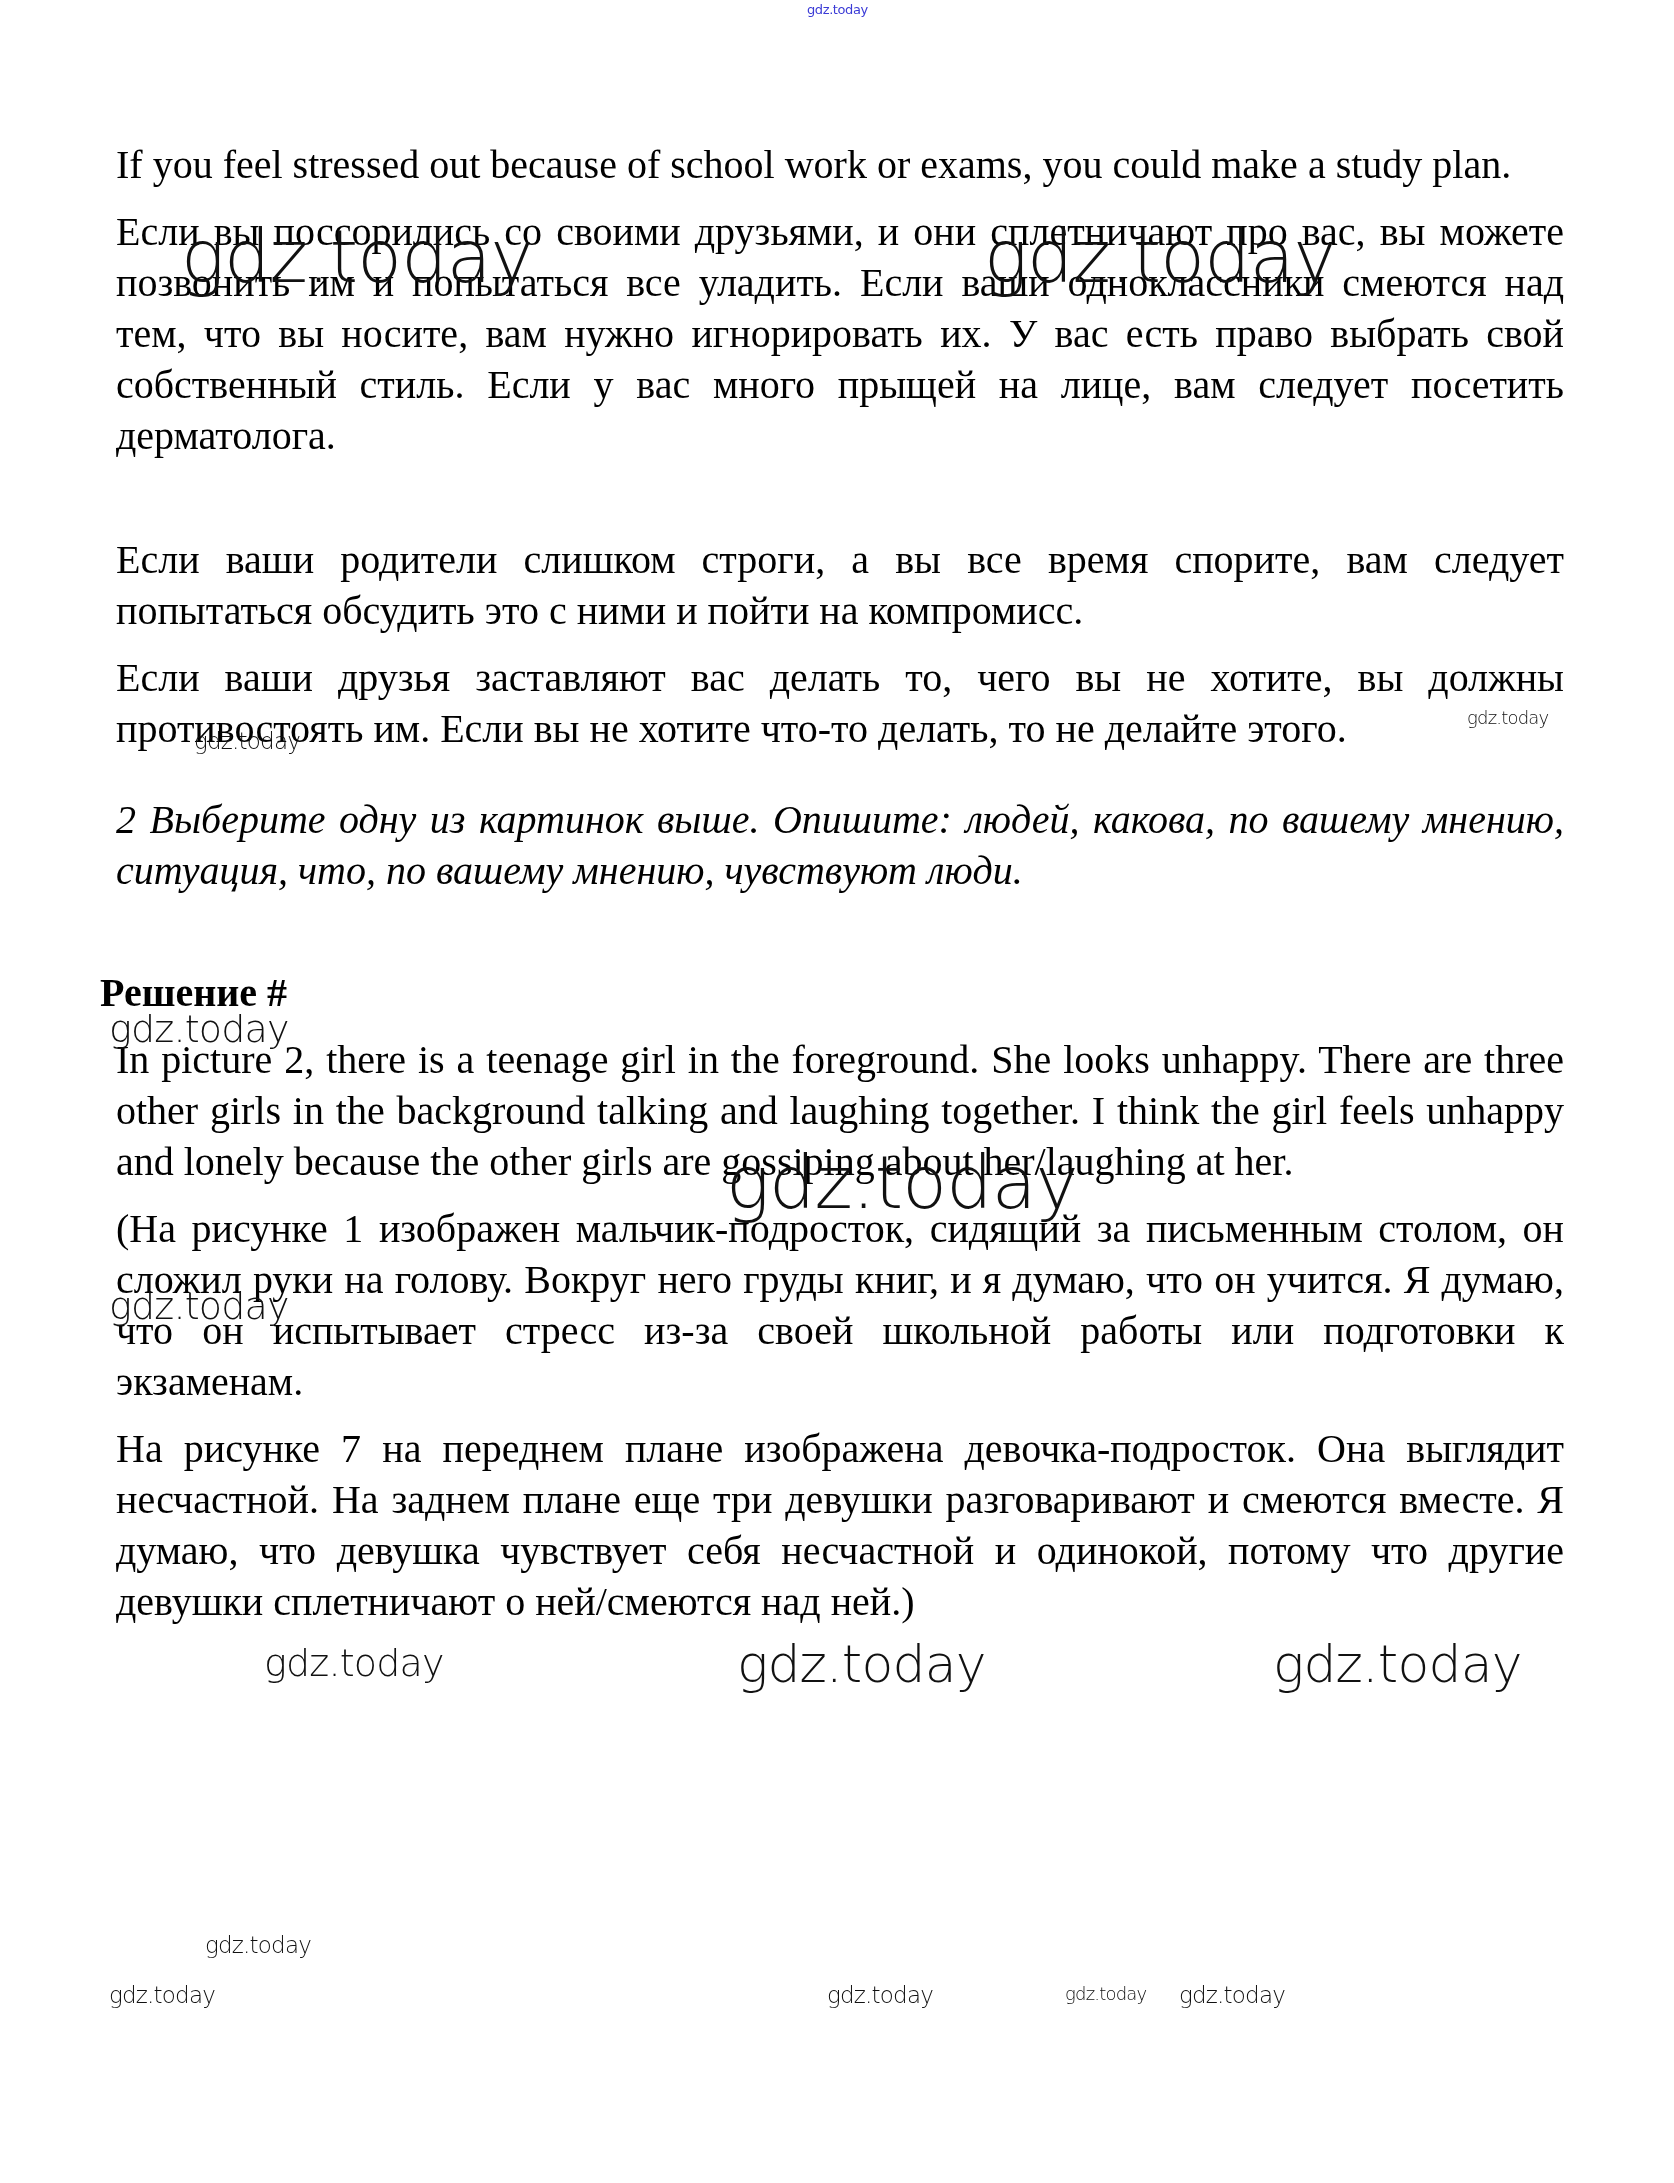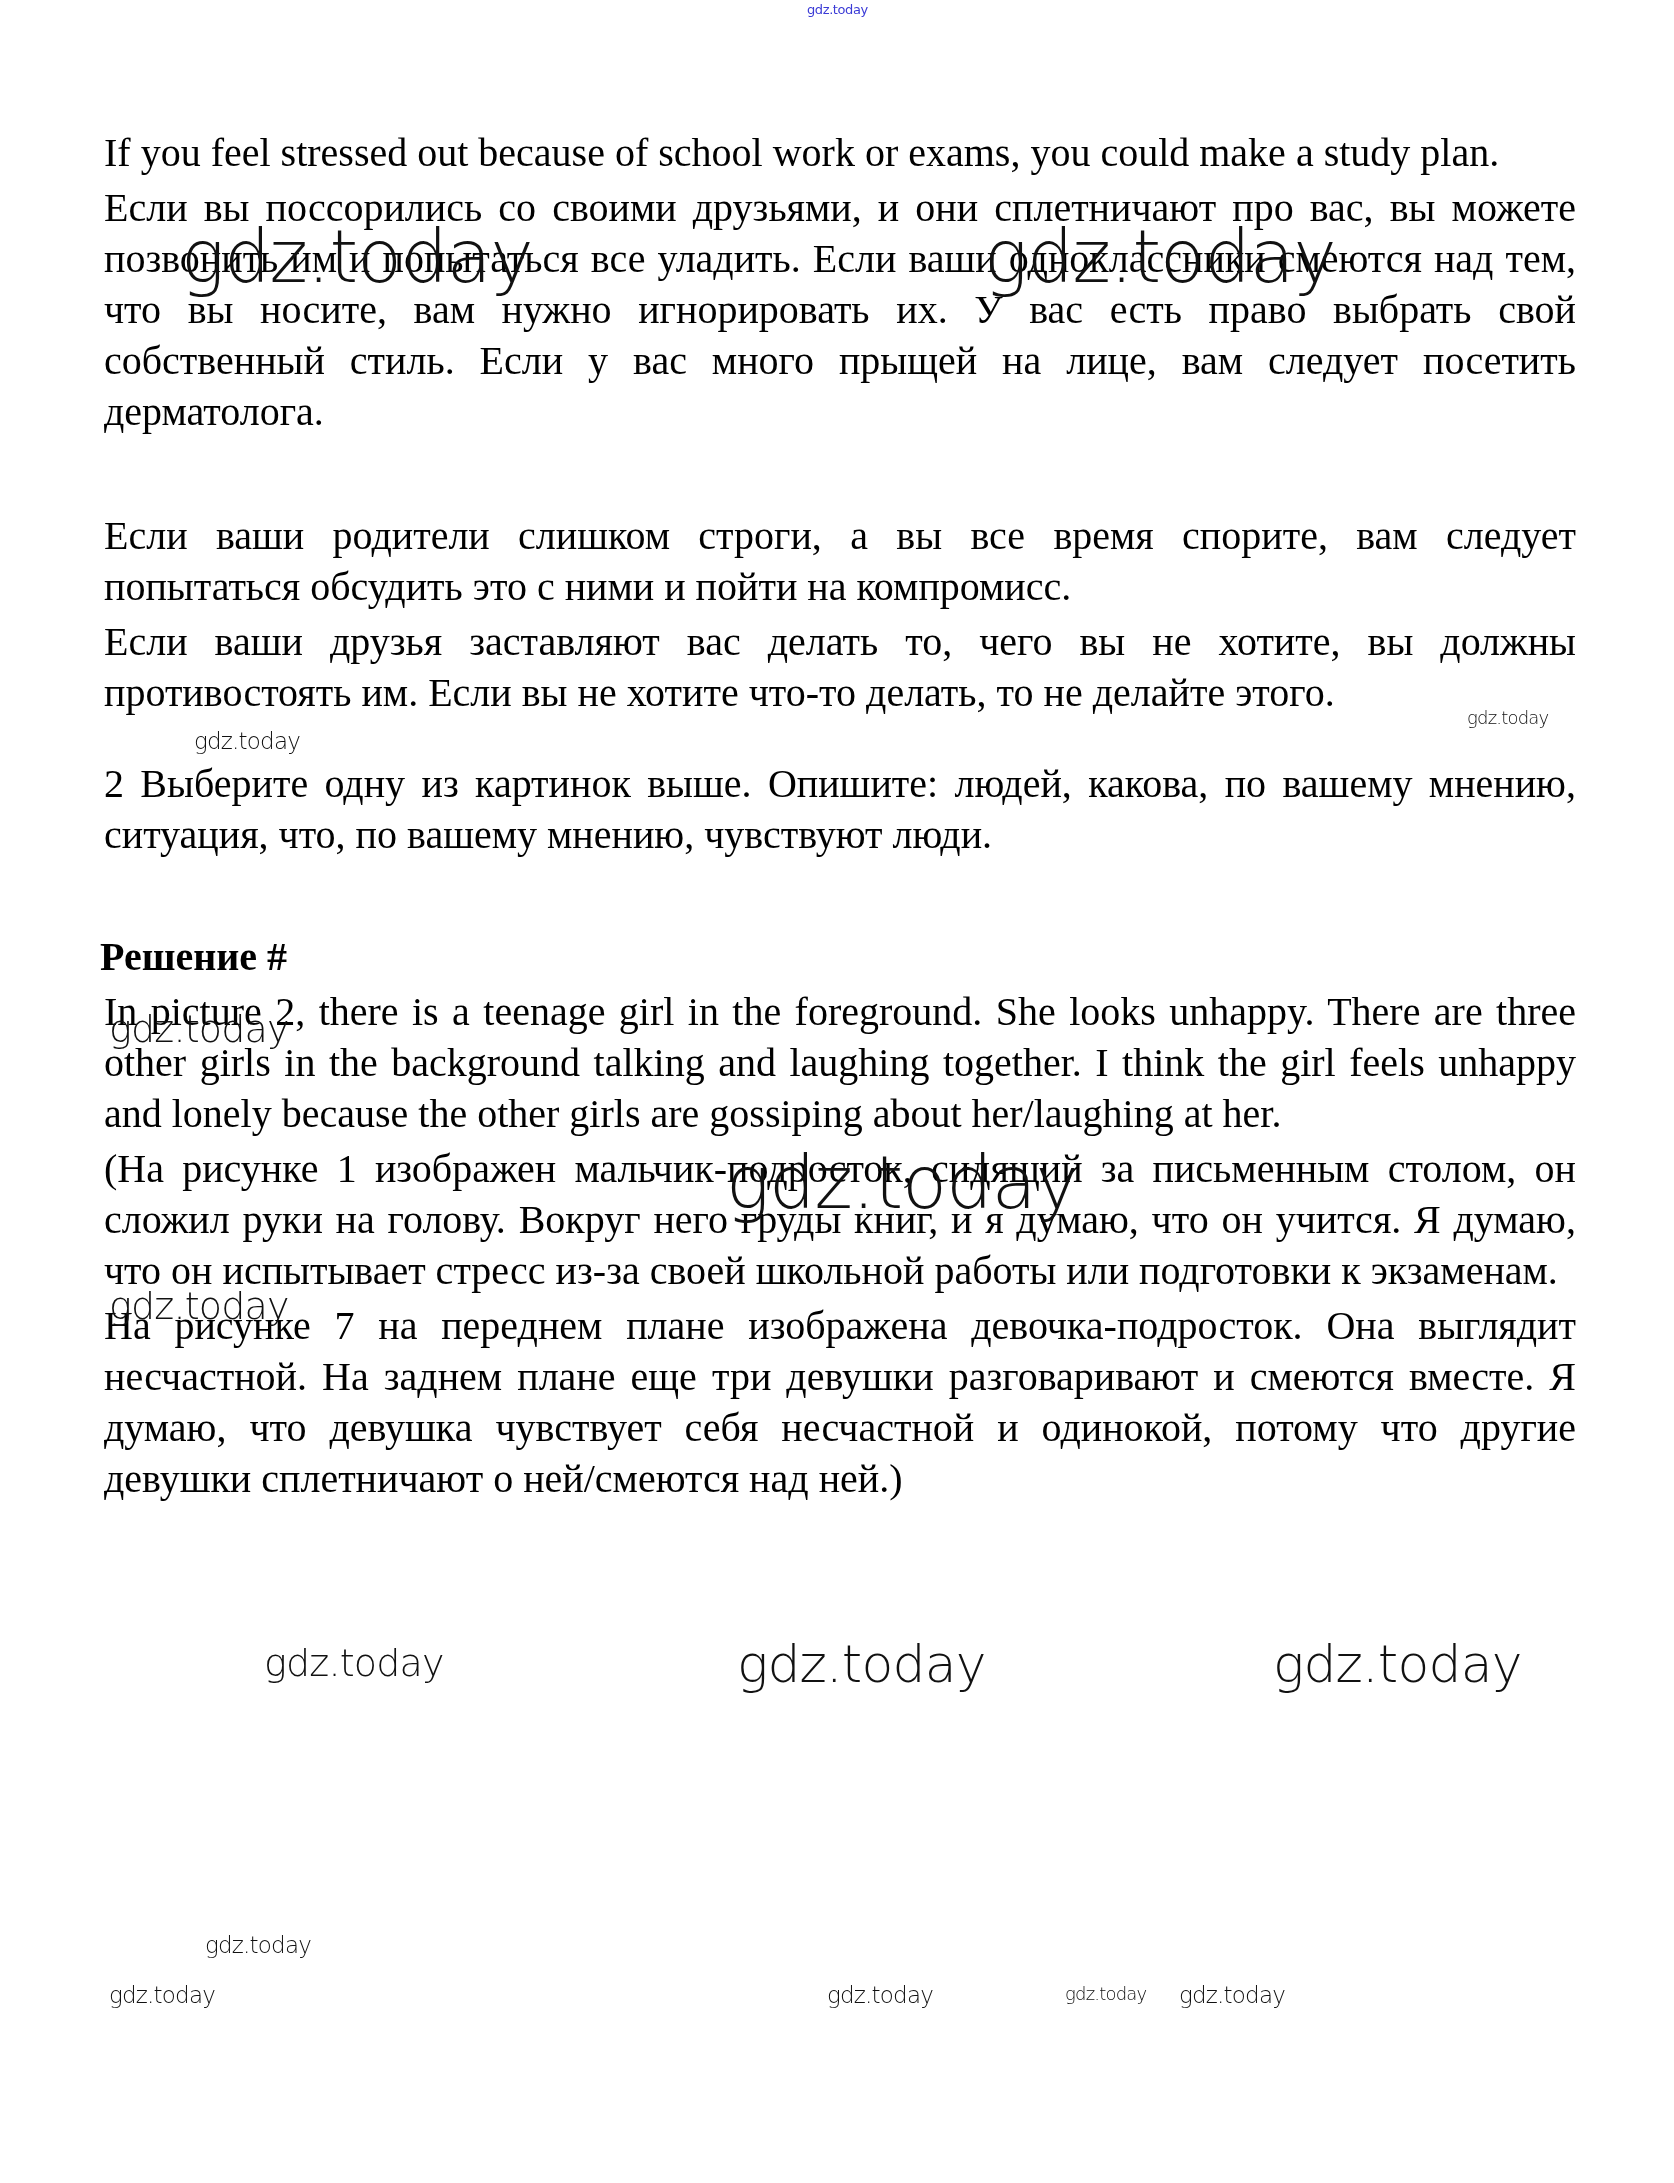--- a/index.html
+++ b/index.html
@@ -22,24 +22,24 @@
   .content {
     position: absolute;
     left: 100px;
     top: 123px;
     width: 1480px;
   }
   .p {
     font-size: 40px;
     line-height: 51px;
     text-align: justify;
-    margin: 4px;
+    margin: 16px;
   }
   .p.gap-top-big { margin-top: 73px; }
-  .p.gap-top-med { margin-top: 40px; }
+  .p.gap-top-med { margin-top: 40px; font-style: italic; }
   .heading {
     font-weight: bold;
     font-size: 40px;
     line-height: 51px;
     margin: 0;
   }
   .wm {
     position: absolute;
     font-family: "DejaVu Sans", sans-serif;
     color: #111;

